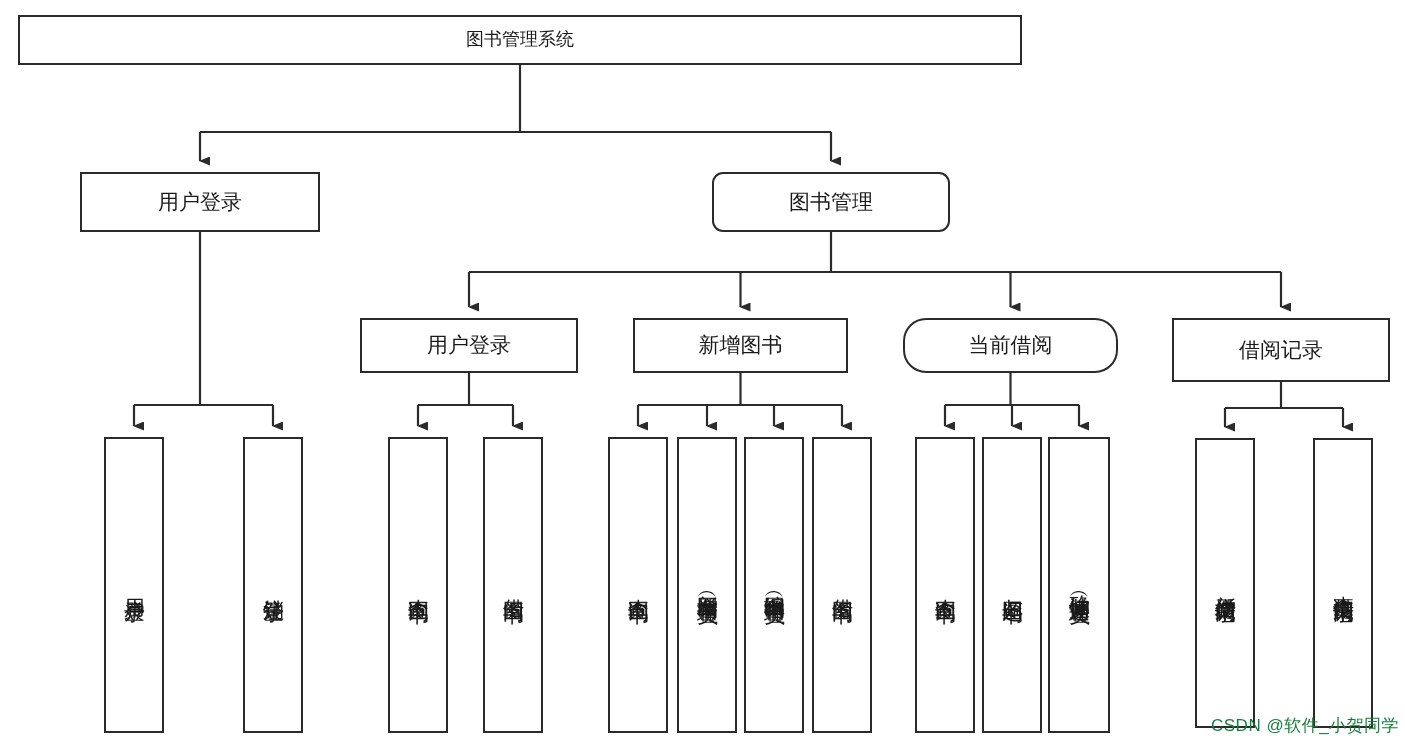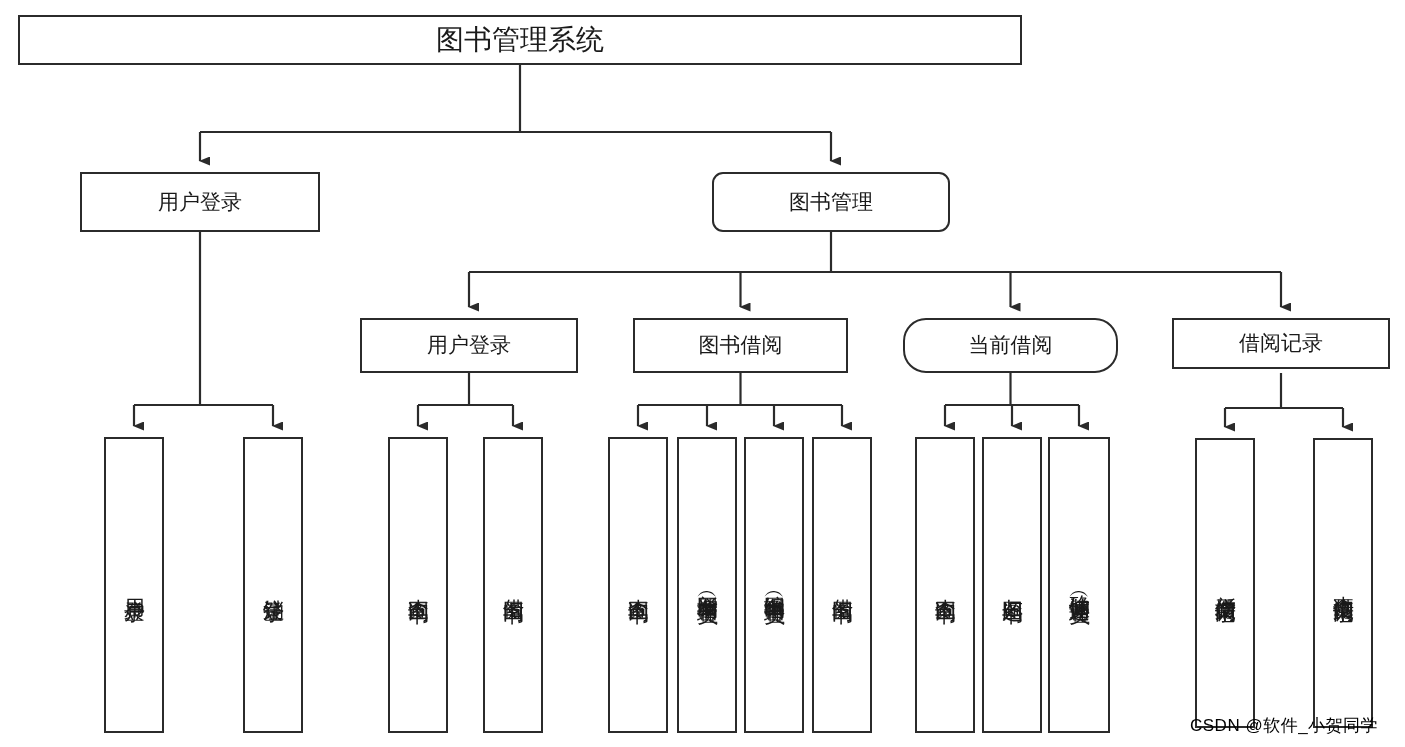--- a/index.html
+++ b/index.html
@@ -43,28 +43,29 @@
   .node.horizontal .node-label {
     font-size: 21px;
   }
   .node.vertical .node-label {
     writing-mode: vertical-rl;
     text-orientation: upright;
     font-size: 21px;
     letter-spacing: 1.5px;
     white-space: nowrap;
   }
-  .node.root .node-label { font-size: 28px; }
+  .node.root .node-label { font-size: 18px; }
   .watermark {
     position: absolute;
-    color: #000000;
+    color: #15803d;
     font-size: 17px;
     letter-spacing: 0.5px;
     white-space: nowrap;
     z-index: 5;
+    margin-left: 21px;
   }
 </style>
 </head>
 <body>
 
 <div id="canvas">
   <svg id="diagram-svg" viewBox="0 0 1405 747">
     <defs>
       <marker id="arrowhead" markerWidth="9" markerHeight="11" refX="4.5" refY="10" orient="auto" markerUnits="userSpaceOnUse">
         <path d="M0,0 L9,0 L4.5,11 Z" fill="#2b2b2b"></path>
@@ -114,26 +115,26 @@
       <div class="node horizontal" id="node-login" style="left: 80px; top: 172px; width: 240px; height: 60px;">
         <span class="node-label">用户登录</span>
       </div>
       <div class="node horizontal" id="node-bookmgmt" style="left: 712px; top: 172px; width: 238px; height: 60px; border-radius: 11px;">
         <span class="node-label">图书管理</span>
       </div>
       <div class="node horizontal" id="node-newbook" style="left: 360px; top: 318px; width: 218px; height: 55px;">
         <span class="node-label">用户登录</span>
       </div>
       <div class="node horizontal" id="node-borrow" style="left: 633px; top: 318px; width: 215px; height: 55px;">
-        <span class="node-label">图书借阅</span>
+        <span class="node-label">新增图书</span>
       </div>
       <div class="node horizontal" id="node-current" style="left: 903px; top: 318px; width: 215px; height: 55px; border-radius: 23px;">
         <span class="node-label">当前借阅</span>
       </div>
-      <div class="node horizontal" id="node-records" style="left: 1172px; top: 318px; width: 218px; height: 51px;">
+      <div class="node horizontal" id="node-records" style="left: 1172px; top: 318px; width: 218px; height: 64px;">
         <span class="node-label">借阅记录</span>
       </div>
       <div class="node vertical" id="node-l1" style="left: 104px; top: 437px; width: 60px; height: 296px;">
         <span class="node-label">用户登录</span>
       </div>
       <div class="node vertical" id="node-l2" style="left: 243px; top: 437px; width: 60px; height: 296px;">
         <span class="node-label">注销登录</span>
       </div>
       <div class="node vertical" id="node-n1" style="left: 388px; top: 437px; width: 60px; height: 296px;">
         <span class="node-label">查询图书</span>

